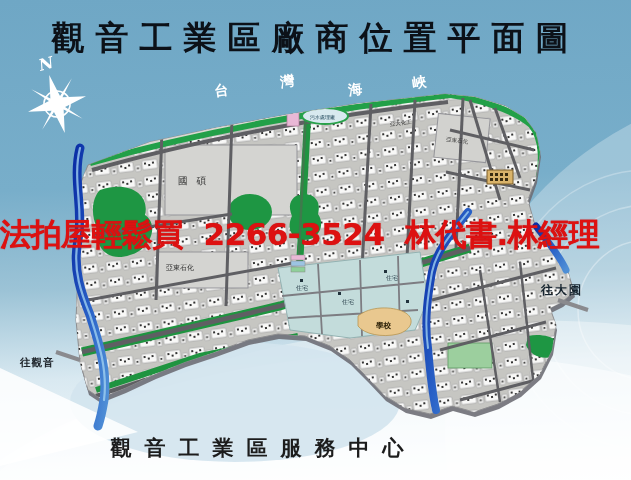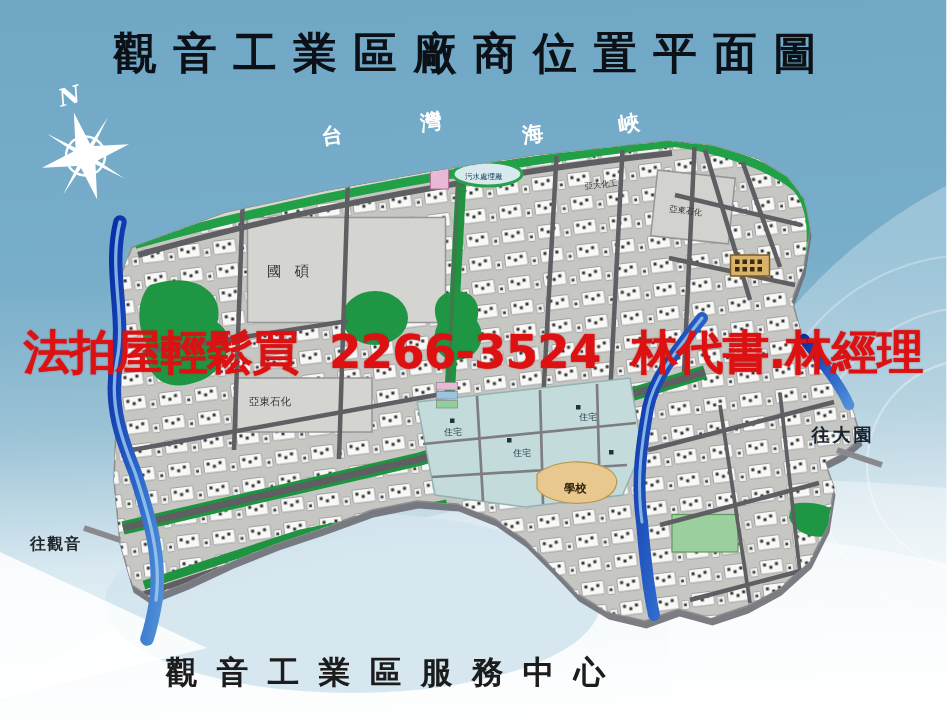--- a/index.html
+++ b/index.html
@@ -4,24 +4,24 @@
 <style>
   html,body{margin:0;padding:0;}
   #stage{
     position:relative;width:631px;height:480px;overflow:hidden;
     font-family:"DejaVu Sans","Liberation Sans",sans-serif;
     background:linear-gradient(178deg,#6fa7c5 0%,#78aeca 38%,#9cc3d6 58%,#d9e9f1 76%,#f6fafc 94%,#fdfefe 100%);
   }
   #stage svg{position:absolute;left:0;top:0;}
   .page-title{
     position:absolute;left:0;top:16px;width:631px;text-align:center;
-    font-size:29px;font-weight:700;letter-spacing:11px;color:#0c1118;white-space:nowrap;
+    font-size:33px;font-weight:700;letter-spacing:11px;color:#0c1118;white-space:nowrap;
   }
   .watermark{
-    position:absolute;left:0;top:214px;width:631px;text-align:center;
+    position:absolute;left:0;top:214px;width:631px;text-align:left;
     font-size:31px;font-weight:700;color:#dd1111;white-space:pre;letter-spacing:-0.5px;
     text-shadow:0 0 1px #c01010;z-index:30;
   }
   .footer-title{
     position:absolute;left:0;top:434px;width:527px;text-align:center;
     font-family:"DejaVu Serif","Liberation Serif",serif;
     font-size:21px;font-weight:600;letter-spacing:13px;color:#1c1c1c;white-space:nowrap;z-index:25;
   }
   .roadlabel{font-weight:700;}
 </style>

